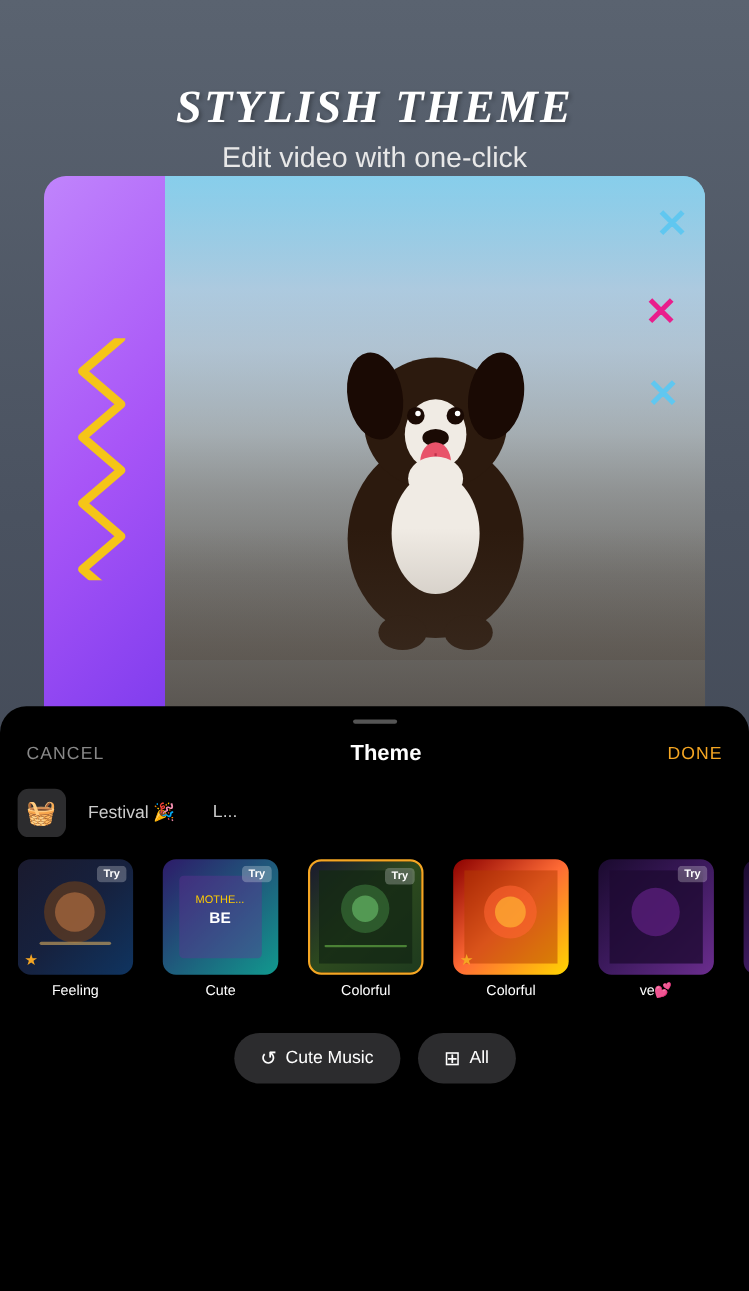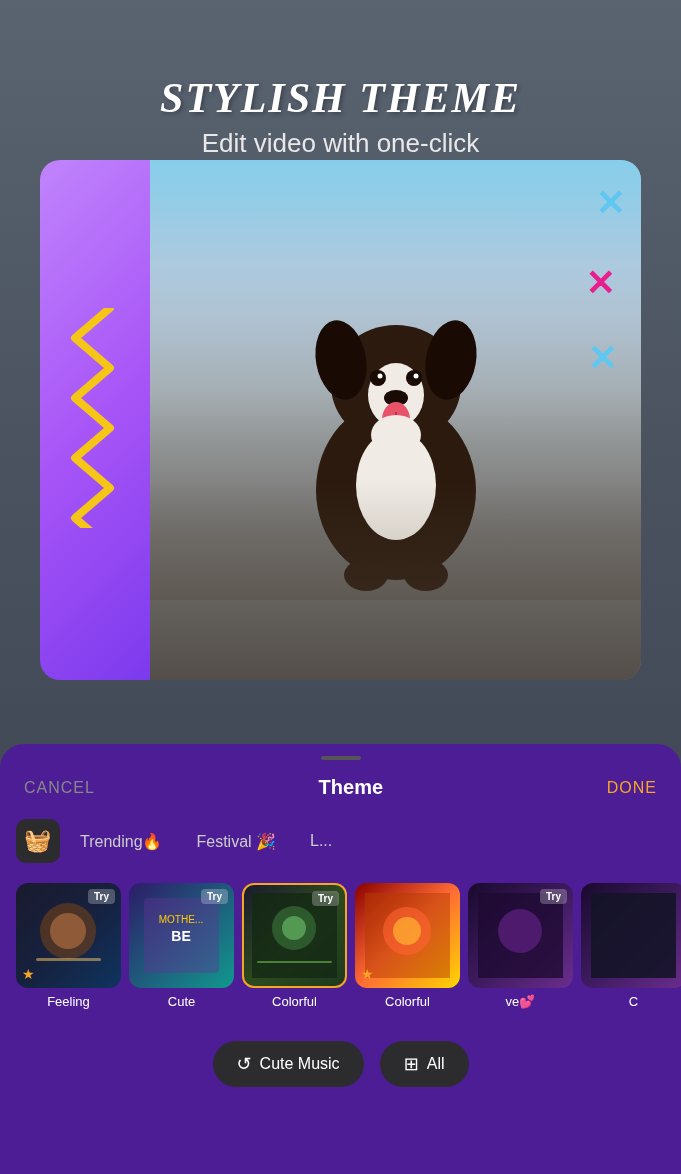--- a/index.html
+++ b/index.html
@@ -140,22 +140,22 @@
       font-size: 36px;
       font-weight: 900;
       z-index: 8;
     }
 
     
     .bottom-sheet {
       position: absolute;
       bottom: 0;
       left: 0; right: 0;
-      height: 430px;
-      background: #4c1d95;
+      height: 532px;
+      background: #000000;
       border-radius: 24px 24px 0 0;
       z-index: 20;
       padding: 0;
     }
 
     
     .drag-handle {
       width: 40px;
       height: 4px;
       background: #555;
@@ -220,21 +220,21 @@
       color: #cccccc;
       font-size: 16px;
       font-weight: 500;
       white-space: nowrap;
       border-radius: 8px;
     }
 
     
     .themes-row {
       display: flex;
-      gap: 8px;
+      gap: 27px;
       padding: 12px 16px;
       overflow-x: auto;
       scrollbar-width: none;
     }
     .themes-row::-webkit-scrollbar { display: none; }
 
     .theme-item {
       flex-shrink: 0;
       width: 105px;
       position: relative;
@@ -402,21 +402,20 @@
   <div class="sheet-header">
     <span class="cancel-btn">CANCEL</span>
     <span class="sheet-title">Theme</span>
     <span class="done-btn">DONE</span>
   </div>
 
   <div class="category-tabs">
     <div class="basket-icon-btn">
       <span class="basket-icon">🧺</span>
     </div>
-    <div class="tab-item">Trending🔥</div>
     <div class="tab-item">Festival 🎉</div>
     <div class="tab-item">L...</div>
   </div>
 
   <div class="themes-row">
 
     <div class="theme-item">
       <div class="theme-thumb thumb-feeling">
         <div class="thumb-inner">
           <svg width="85" height="85" viewBox="0 0 85 85">

